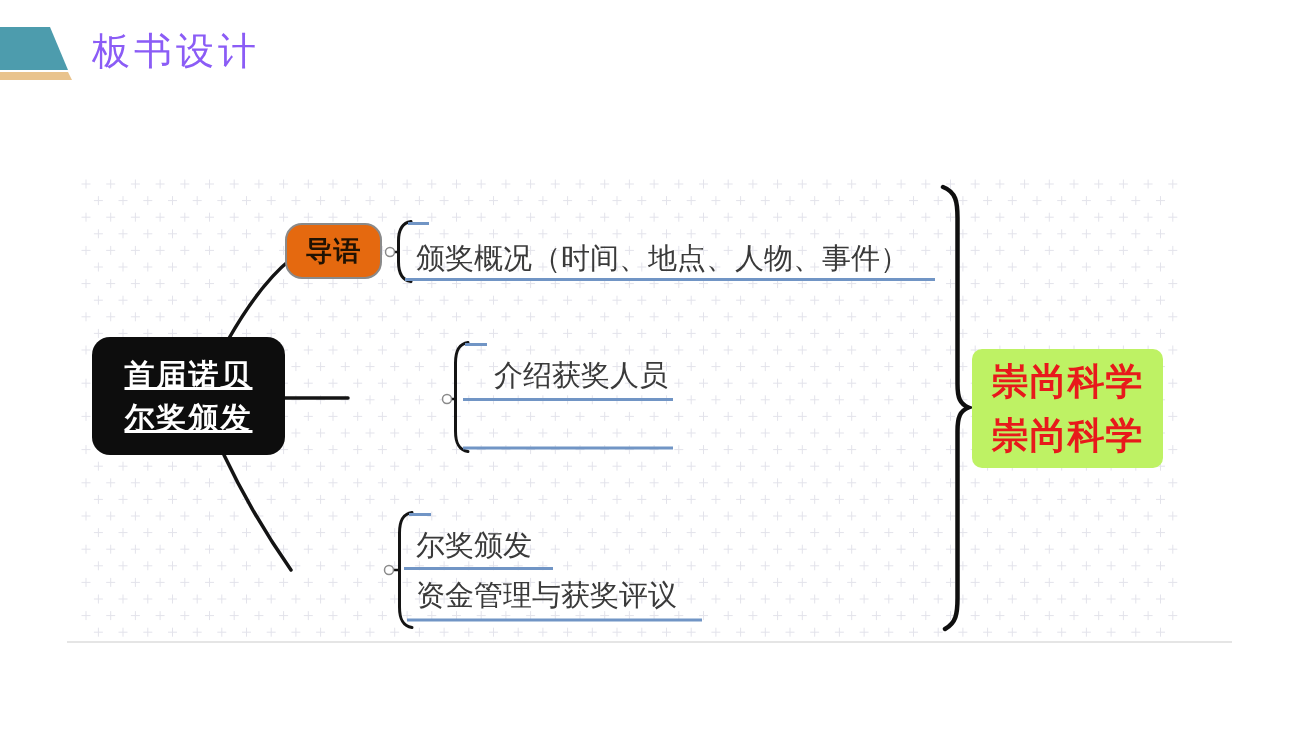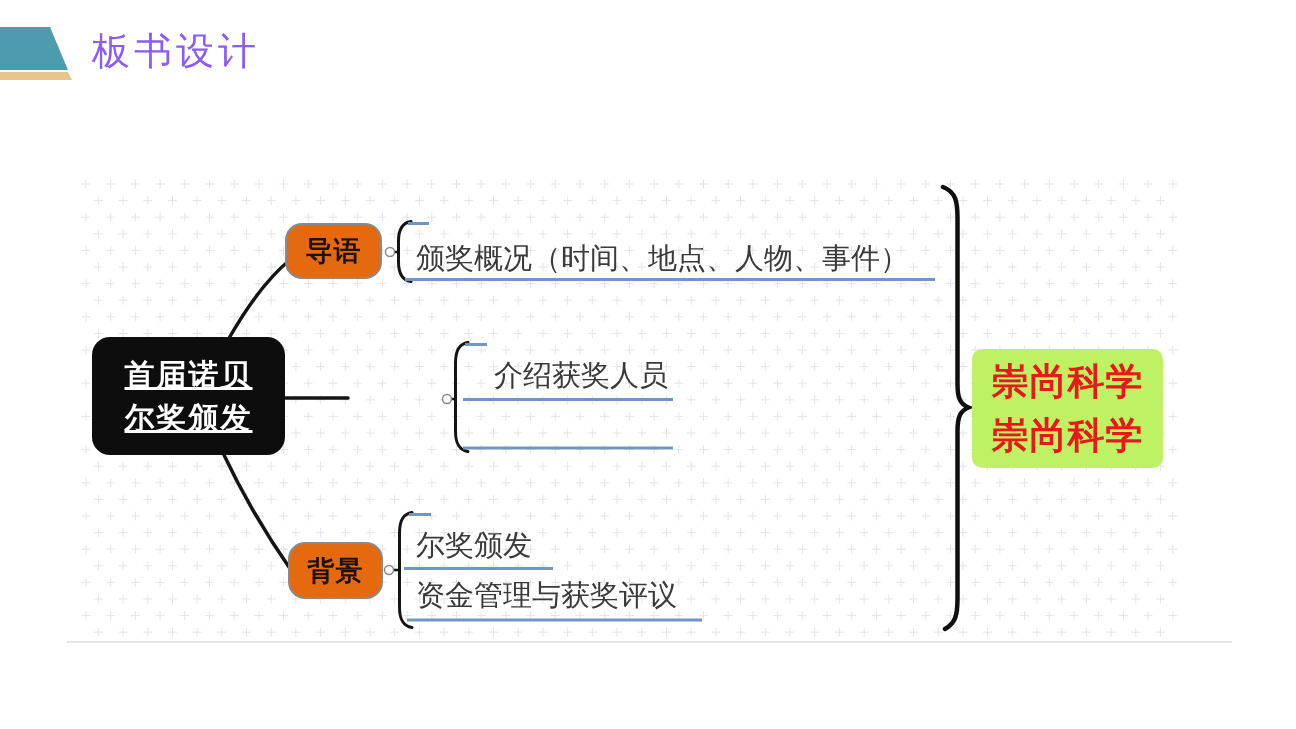--- a/index.html
+++ b/index.html
@@ -94,23 +94,20 @@
   </svg>
 
   <div class="abs root-node">
     <span>首届诺贝</span>
     <span>尔奖颁发</span>
   </div>
 
   <div class="abs branch-node b-daoyu">
     <span>导语</span>
   </div>
-  <div class="abs branch-node b-beijing">
-    <span>背景</span>
-  </div>
 
   <div class="abs child-label c1">颁奖概况（时间、地点、人物、事件）</div>
   <div class="abs child-label c2">介绍获奖人员</div>
   <div class="abs child-label c4">尔奖颁发</div>
   <div class="abs child-label c5">资金管理与获奖评议</div>
 
   <div class="abs summary-box">
     <span>崇尚科学</span>
     <span>崇尚科学</span>
   </div>

